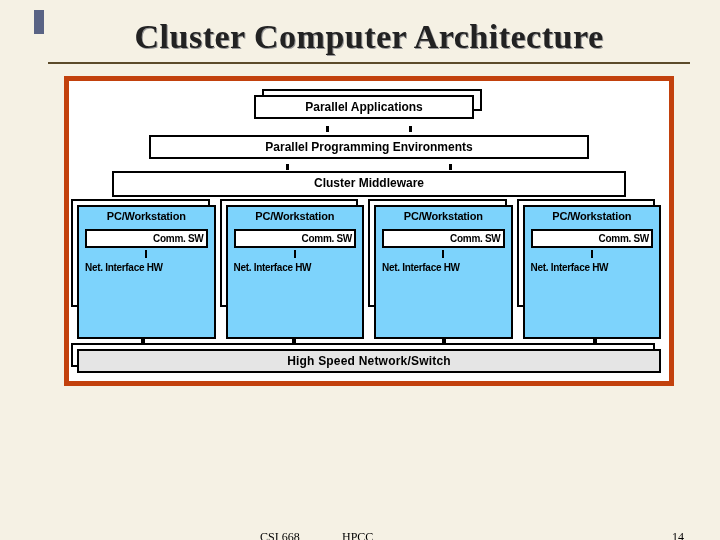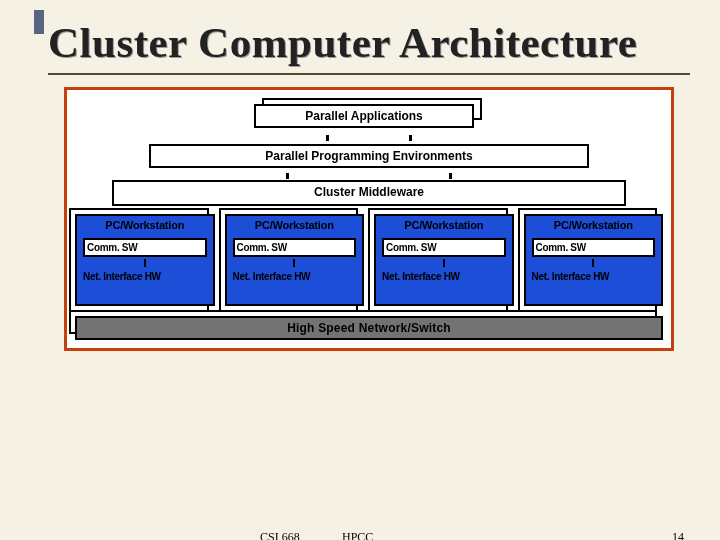--- a/index.html
+++ b/index.html
@@ -8,43 +8,44 @@
     width: 720px;
     height: 540px;
     background: #f5f1e4;
     font-family: "Times New Roman", serif;
     position: relative;
   }
   .slide {
     padding: 18px 30px 10px 48px;
   }
   .title {
-    font-size: 43px;
+    font-size: 34px;
     letter-spacing: 0.5px;
     color: #222;
     text-shadow: 1px 1px 0 #999;
     margin: 0 0 6px 0;
+    text-align: center;
   }
   .accent {
     position: absolute;
     left: 34px;
     top: 10px;
     width: 10px;
     height: 24px;
     background: #3d4a73;
     opacity: 0.85;
   }
   .hr {
     border: none;
     border-top: 2px solid #5b4a2a;
     margin: 0 0 12px 0;
   }
   .diagram {
     background: #ffffff;
-    border: 3px solid #c2410c;
+    border: 5px solid #c2410c;
     width: 610px;
     margin: 12px auto 0 auto;
     padding: 10px 8px 8px 8px;
     font-family: Arial, Helvetica, sans-serif;
     color: #000;
   }
   .box {
     border: 2px solid #000;
     background: #fff;
     text-align: center;
@@ -95,36 +96,36 @@
     width: 100%;
     height: 108px;
     border: 2px solid #000;
     background: #fff;
     z-index: 0;
   }
   .node-front {
     position: relative;
     z-index: 1;
     border: 2px solid #000;
-    background: #1d4ed8;
-    height: 92px;
+    background: #7dd3fc;
+    height: 134px;
   }
   .node-title {
     font-weight: bold;
     font-size: 11px;
     text-align: center;
     padding: 3px 0 5px 0;
     letter-spacing: -0.2px;
   }
   .inner-box {
     border: 2px solid #000;
     margin: 2px 6px;
     font-size: 10px;
     font-weight: bold;
-    text-align: left;
+    text-align: right;
     padding: 2px 2px;
     background: #fff;
     letter-spacing: -0.3px;
   }
   .net-label {
     font-size: 10px;
     font-weight: bold;
     text-align: left;
     padding: 4px 12px 0 6px;
     letter-spacing: -0.3px;
@@ -147,21 +148,21 @@
     position: absolute;
     left: -6px; top: -6px;
     right: 6px;
     height: 24px;
     border: 2px solid #000;
     background: #fff;
   }
   .hsn-front {
     position: relative;
     border: 2px solid #000;
-    background: #737373;
+    background: #e5e5e5;
     text-align: center;
     font-weight: bold;
     font-size: 12px;
     padding: 3px 0;
     letter-spacing: 0.2px;
   }
   .ticks {
     display: flex;
     justify-content: space-between;
     padding: 0 11%;

